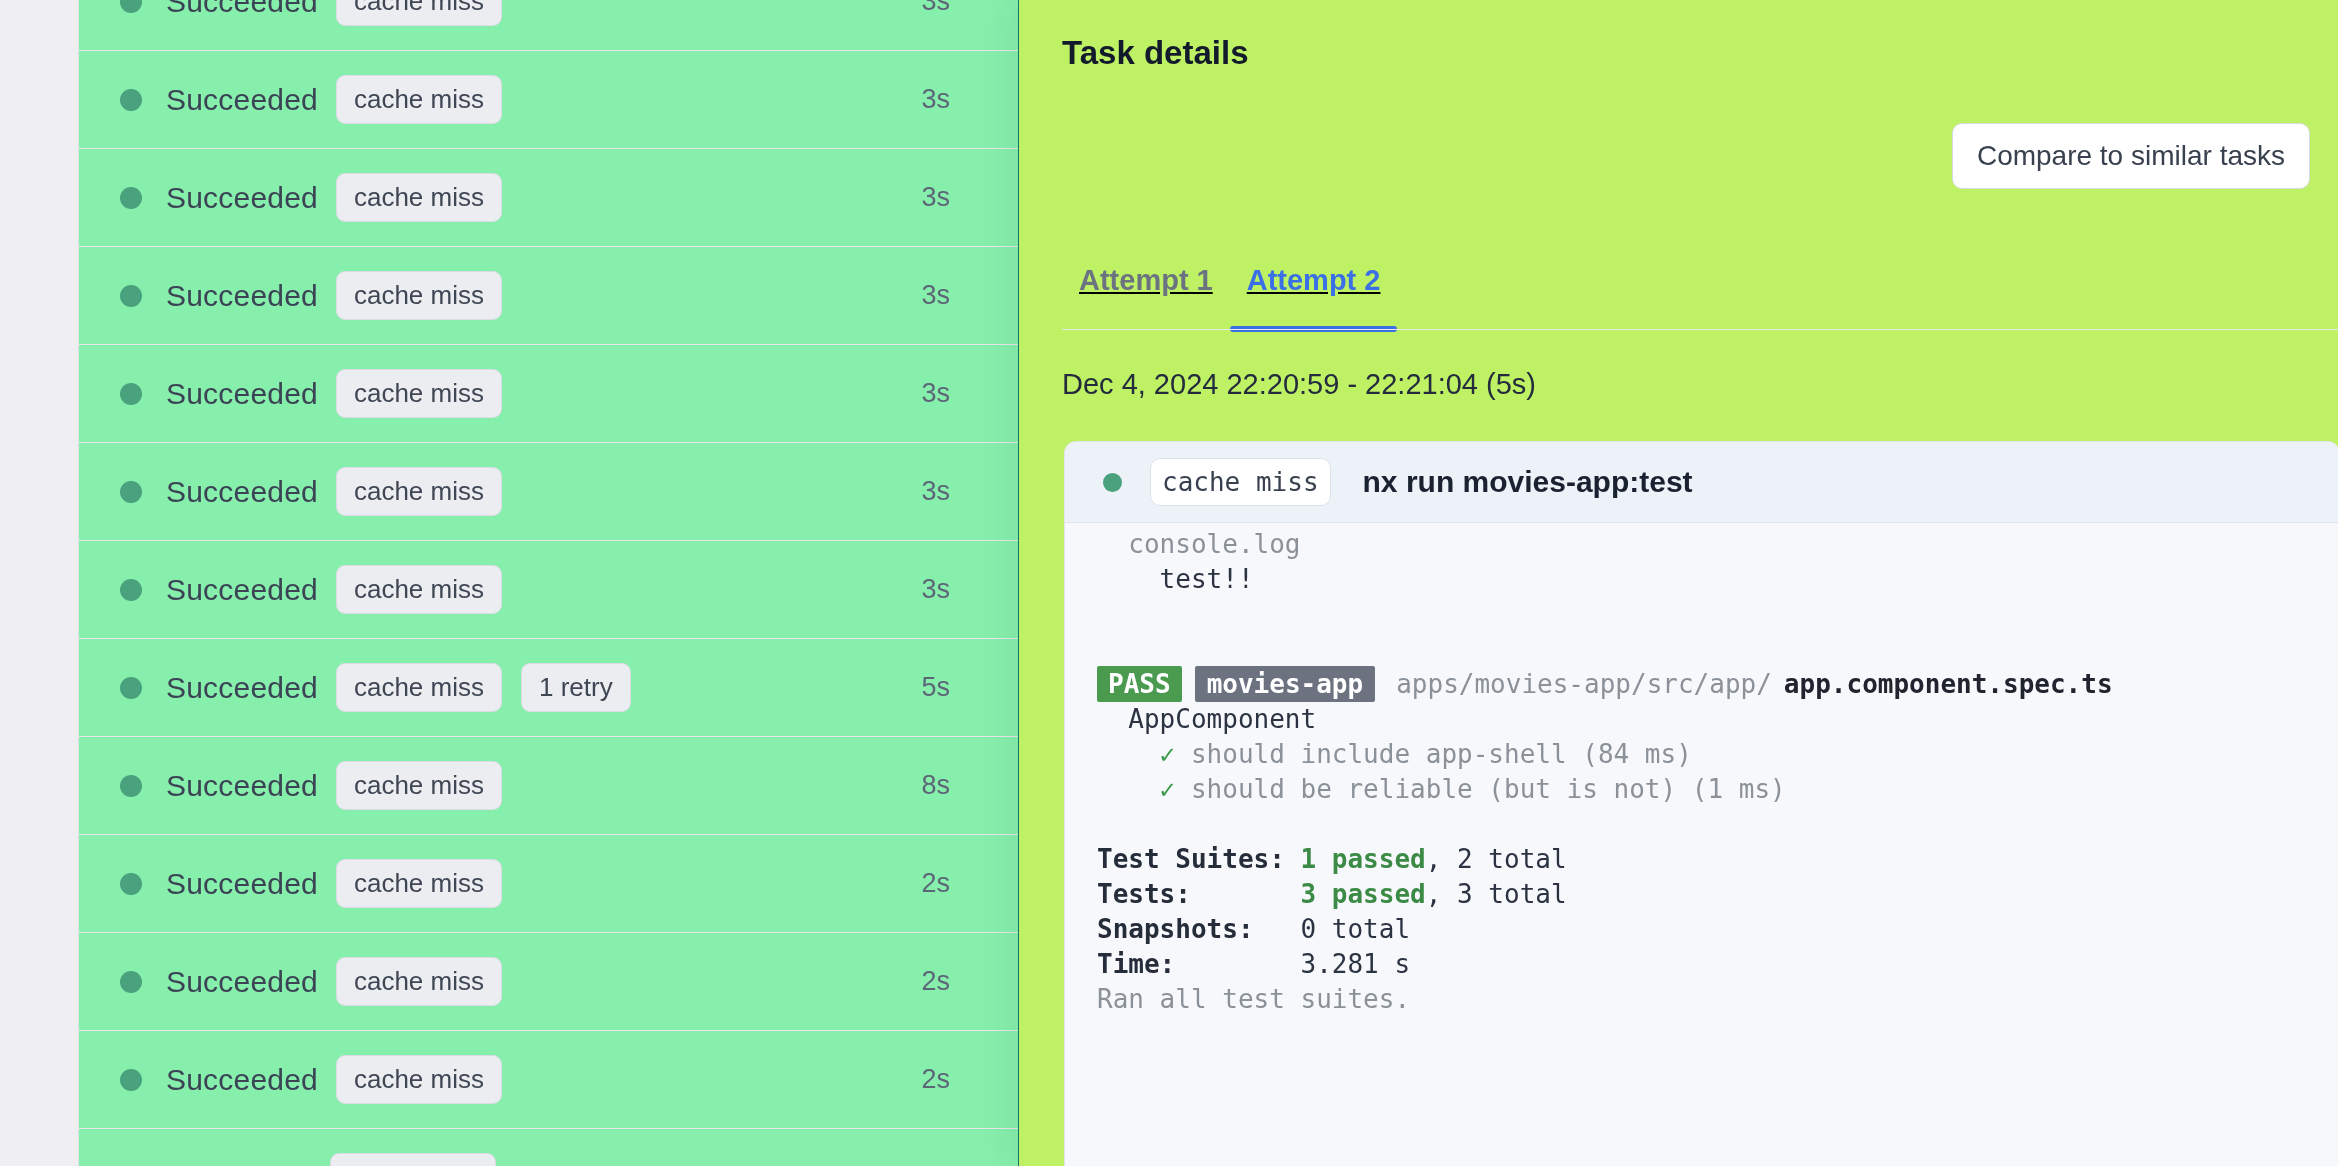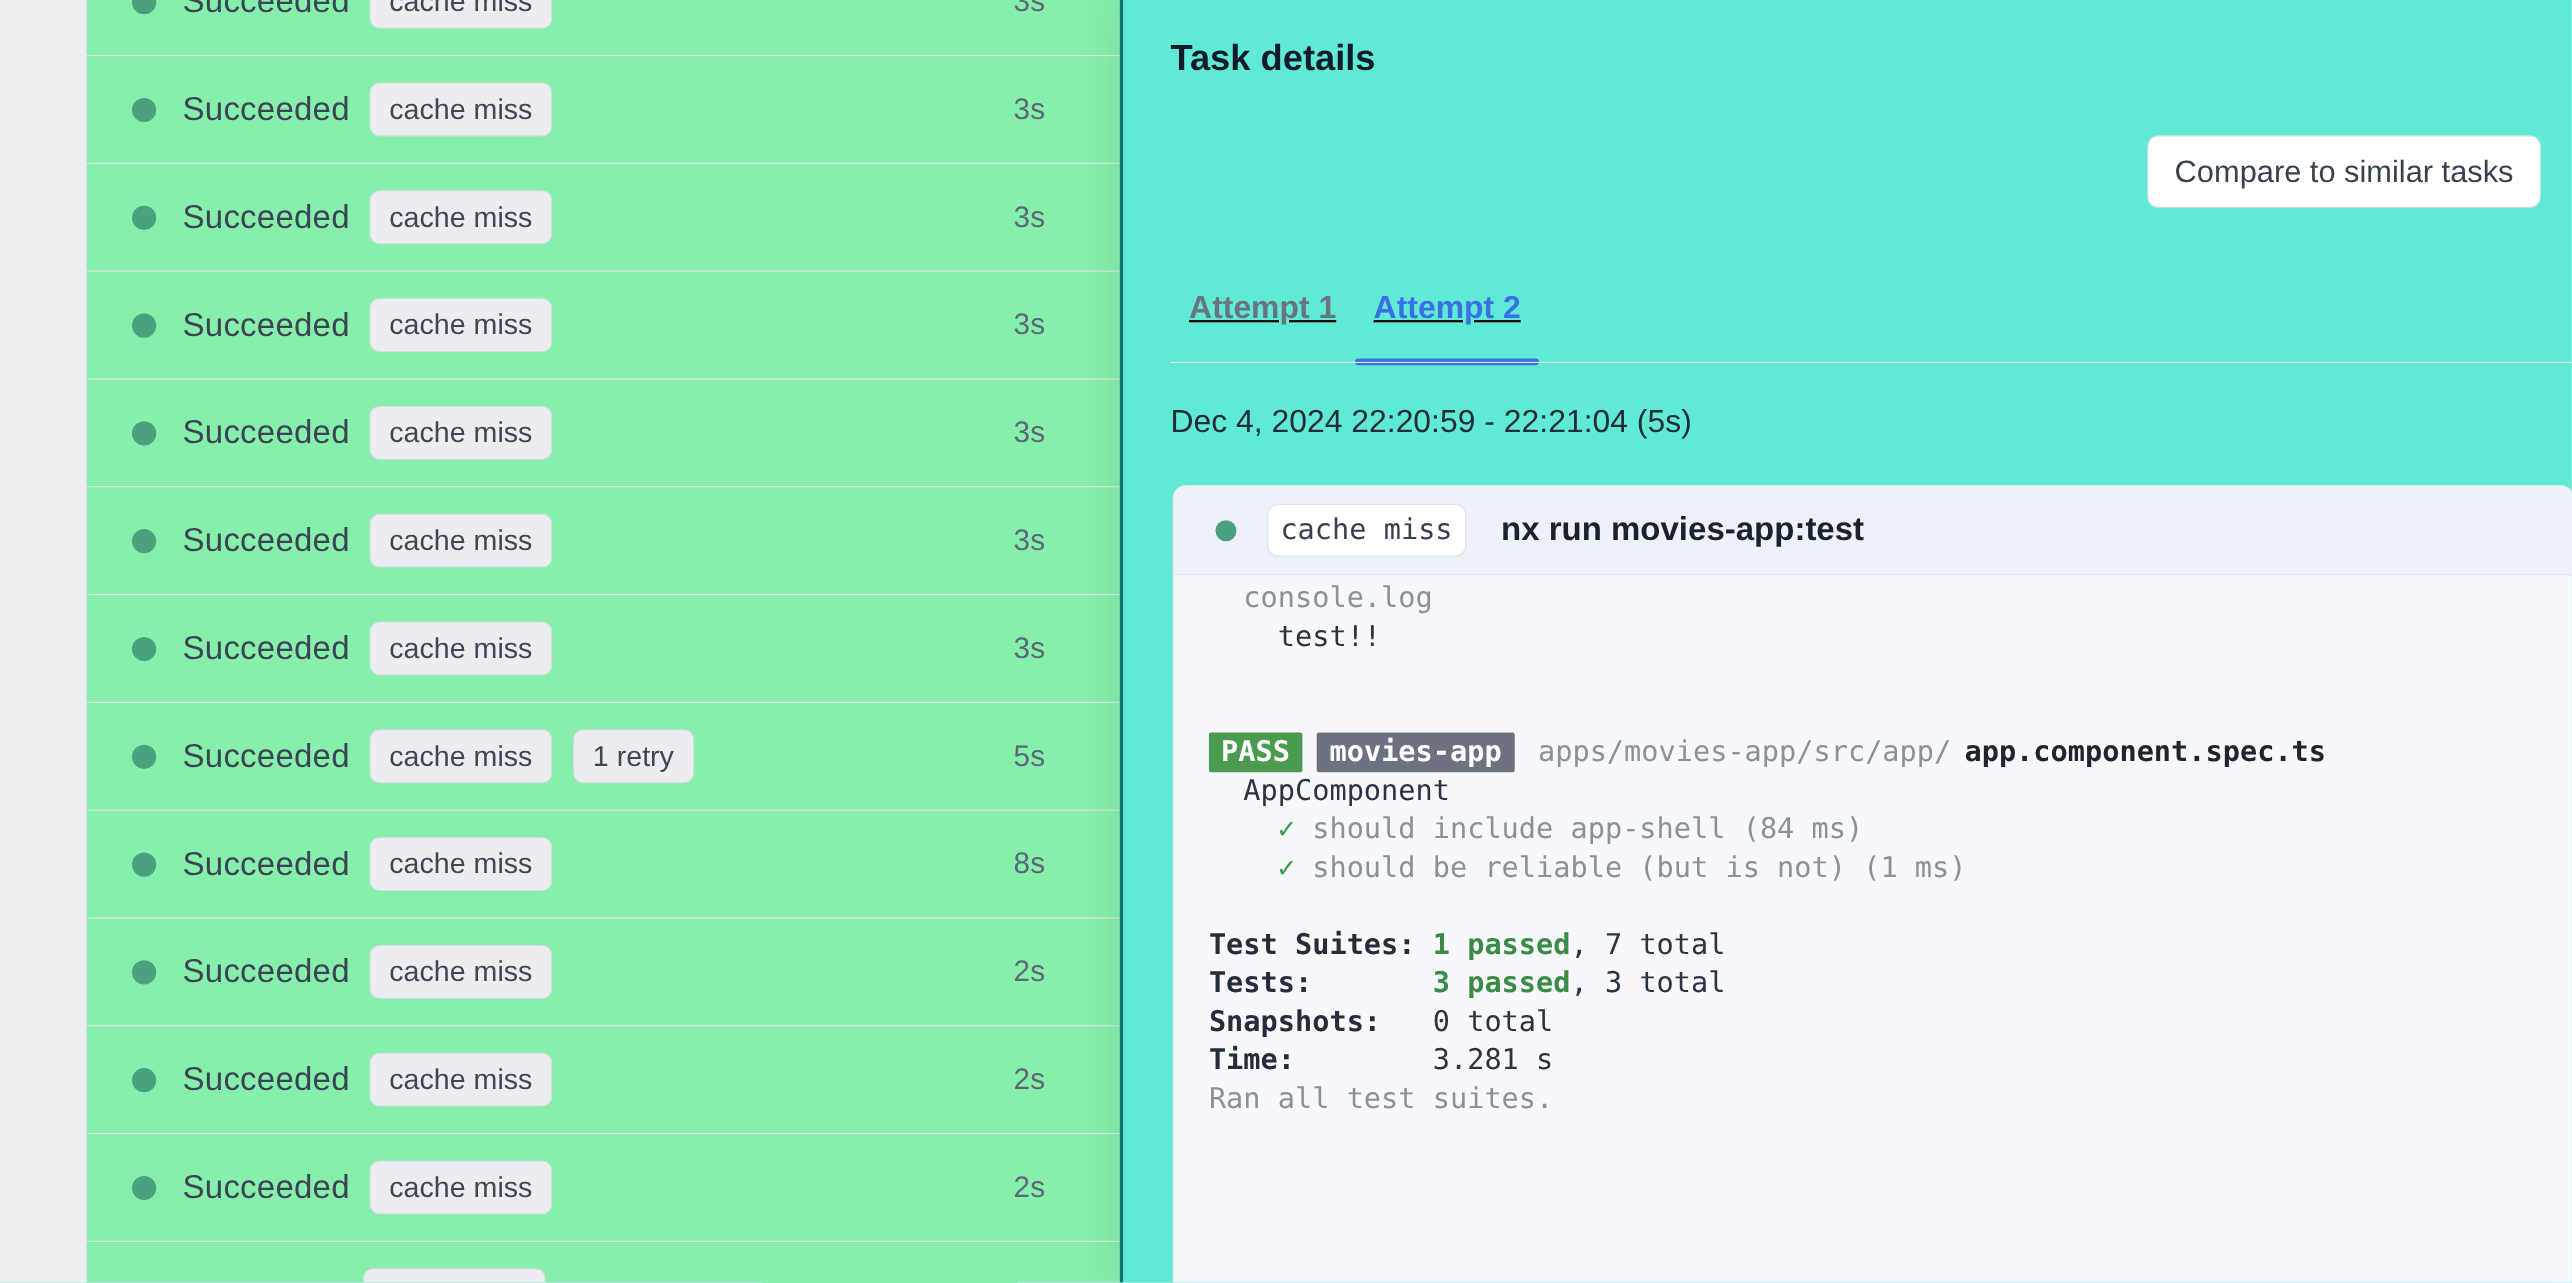--- a/index.html
+++ b/index.html
@@ -13,21 +13,21 @@
   .left-strip{position:absolute;left:0;top:0;width:78px;height:100%;background:#efeff2;border-right:1px solid #e2e3e8;}
   .task-list{position:absolute;left:79px;top:0;width:939px;height:100%;background:#86efac;overflow:hidden;}
   .task-list-inner{margin-top:-47px;}
   .task-row{height:97px;border-bottom:1px solid #e6e7eb;display:flex;align-items:center;padding-left:41px;position:relative;}
   .status-dot{width:22px;height:22px;border-radius:50%;background:#4aa17d;margin-right:24px;flex:0 0 auto;}
   .status-spacer{width:210px;flex:0 0 auto;}
   .status-text{font-size:30px;color:#3b4354;font-weight:500;margin-right:18px;letter-spacing:.2px;}
   .row-badge{background:#ebedf1;border:1px solid #d9dce4;border-radius:9px;padding:8px 17px;font-size:26px;color:#3f4654;margin-right:19px;white-space:nowrap;}
   .duration{position:absolute;right:68px;font-size:27px;color:#5d6677;}
   
-  .panel{position:absolute;left:1018px;top:0;right:0;bottom:0;background:#5eead4;border-left:3px solid #0f766e;box-shadow:-12px 0 30px rgba(20,28,45,.05);}
+  .panel{position:absolute;left:1018px;top:0;right:0;bottom:0;background:#bef264;border-left:1px solid #0f766e;box-shadow:-12px 0 30px rgba(20,28,45,.05);}
   .panel-title{position:absolute;left:43px;top:34px;font-size:33px;font-weight:700;color:#131a2c;}
   .compare-btn{position:absolute;right:28px;top:123px;height:66px;padding:0 24px;background:#fff;border:1.5px solid #d5d9e1;border-radius:10px;font-size:28px;font-weight:500;color:#39414f;font-family:"Liberation Sans",sans-serif;cursor:pointer;}
   .tab-divider{position:absolute;left:43px;right:0;top:329px;height:1px;background:#e8e9ed;}
   .tabs{position:absolute;left:43px;top:262px;height:70px;display:flex;text-decoration:underline;}
   .tab{position:relative;padding:0 17px;font-size:29px;font-weight:600;color:#6b7280;line-height:36px;cursor:pointer;}
   .tab.active{color:#3b6fe6;}
   .tab.active::after{content:"";position:absolute;left:0;right:0;bottom:0;height:6px;background:#3b6fe6;border-radius:4px;}
   .date-range{position:absolute;left:43px;top:368px;font-size:29px;font-weight:500;color:#232b3c;}
   
   .task-card{position:absolute;left:45px;top:441px;right:-2px;bottom:-20px;border:1px solid #e2e5ec;border-radius:12px 12px 0 0;overflow:hidden;background:#f7f8fb;}
@@ -155,20 +155,20 @@
     <div class="card-body">
         <div class="term-line"><span class="seg-gray">  console.log</span></div>
         <div class="term-line"><span class="seg-dark">    test!!</span></div>
         <div class="term-line"></div>
         <div class="term-line"></div>
         <div class="term-line"><span class="seg-pass-badge">PASS</span><span class="seg-project-badge">movies-app</span><span class="seg-path">apps/movies-app/src/app/</span><span class="seg-file">app.component.spec.ts</span></div>
         <div class="term-line"><span class="seg-dark">  AppComponent</span></div>
         <div class="term-line"><span class="seg-check">    ✓ </span><span class="seg-gray">should include app-shell (84 ms)</span></div>
         <div class="term-line"><span class="seg-check">    ✓ </span><span class="seg-gray">should be reliable (but is not) (1 ms)</span></div>
         <div class="term-line"></div>
-        <div class="term-line"><span class="seg-label">Test Suites: </span><span class="seg-passed">1 passed</span><span class="seg-dark">, 7 total</span></div>
+        <div class="term-line"><span class="seg-label">Test Suites: </span><span class="seg-passed">1 passed</span><span class="seg-dark">, 2 total</span></div>
         <div class="term-line"><span class="seg-label">Tests:       </span><span class="seg-passed">3 passed</span><span class="seg-dark">, 3 total</span></div>
         <div class="term-line"><span class="seg-label">Snapshots:   </span><span class="seg-dark">0 total</span></div>
         <div class="term-line"><span class="seg-label">Time:        </span><span class="seg-dark">3.281 s</span></div>
         <div class="term-line"><span class="seg-gray">Ran all test suites.</span></div>
       </div>
   </div>
 </div>
 
 </body></html>

